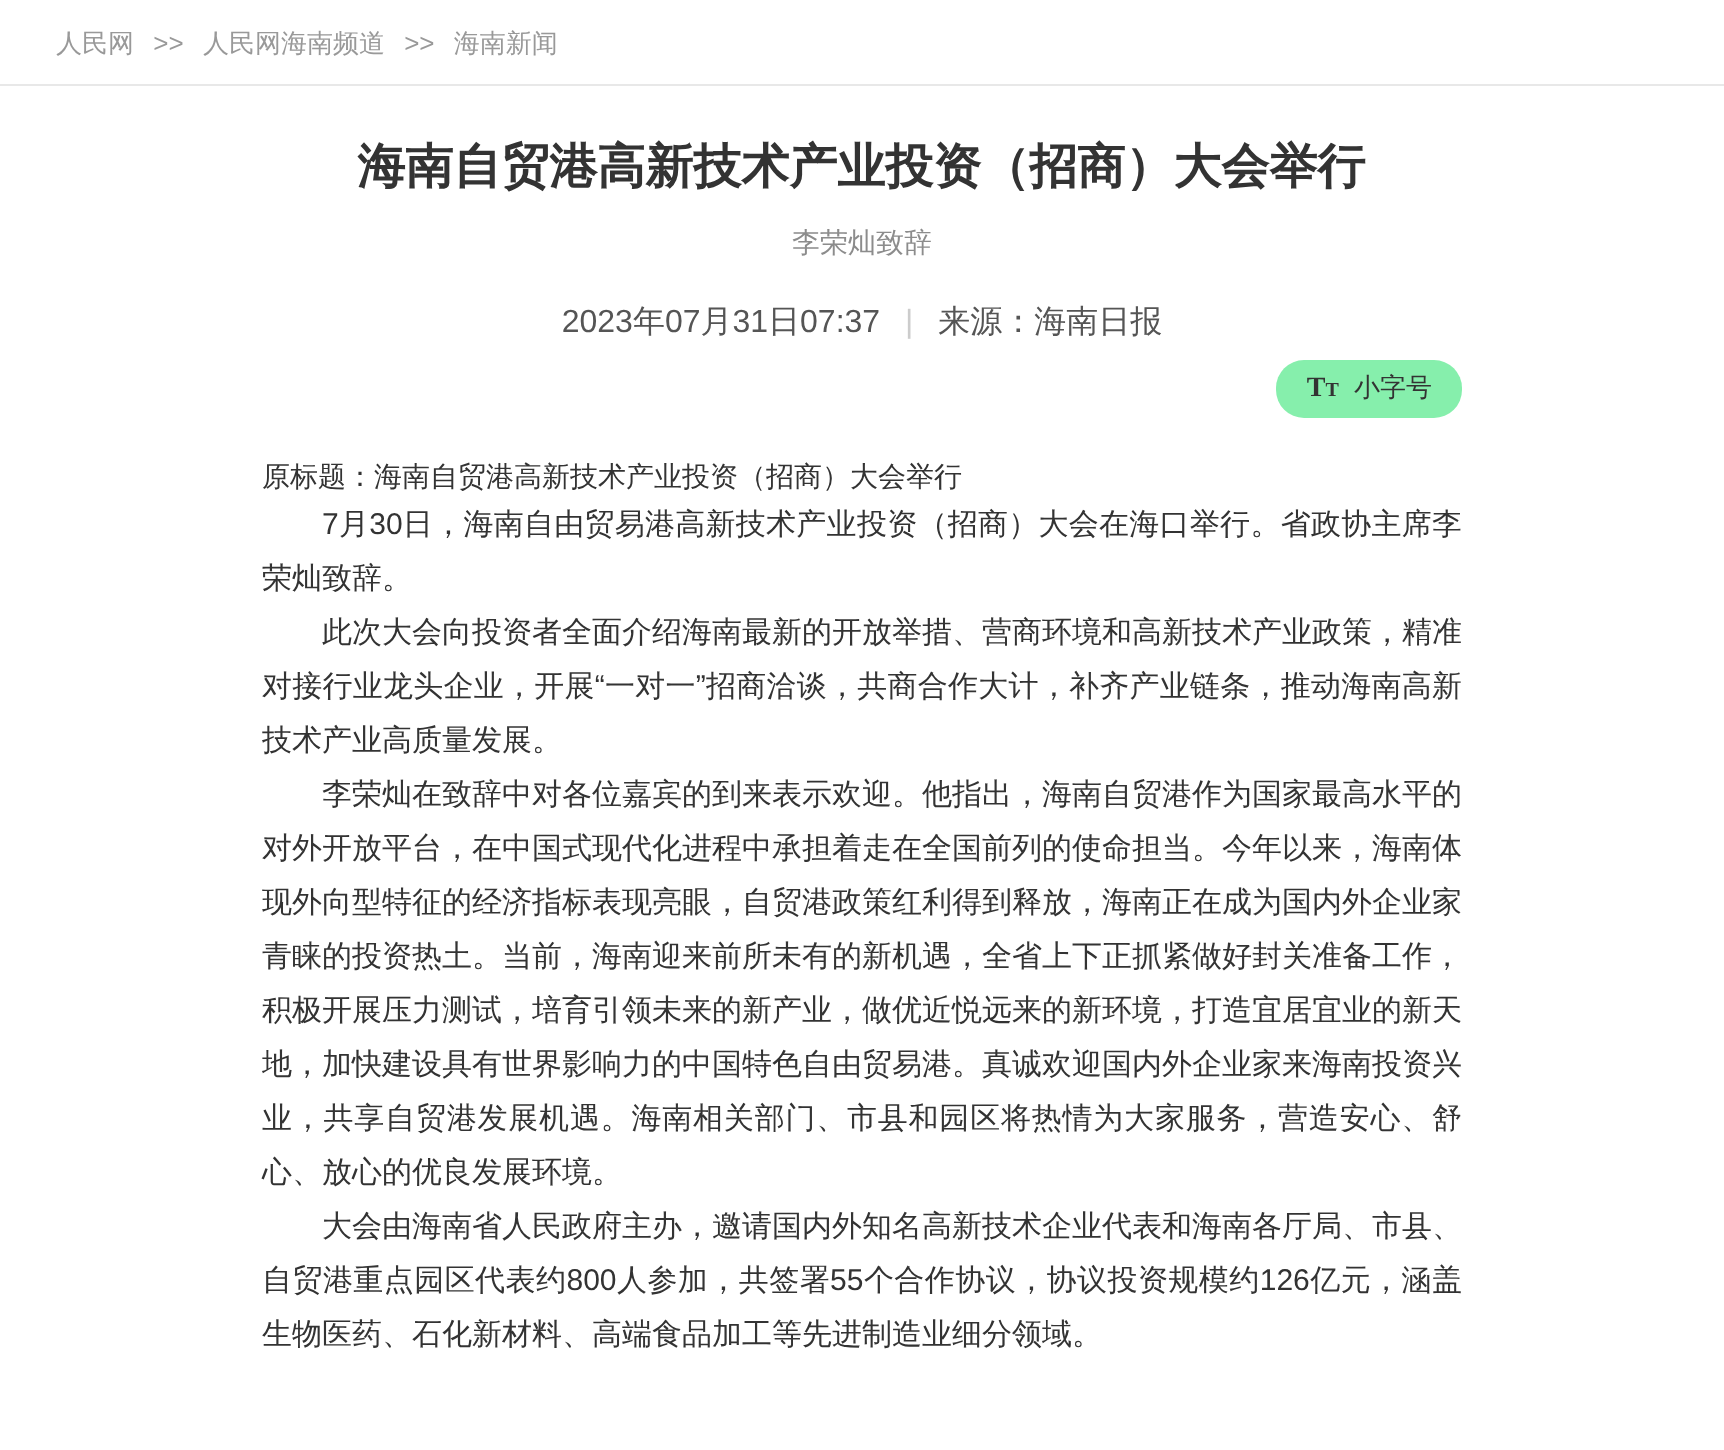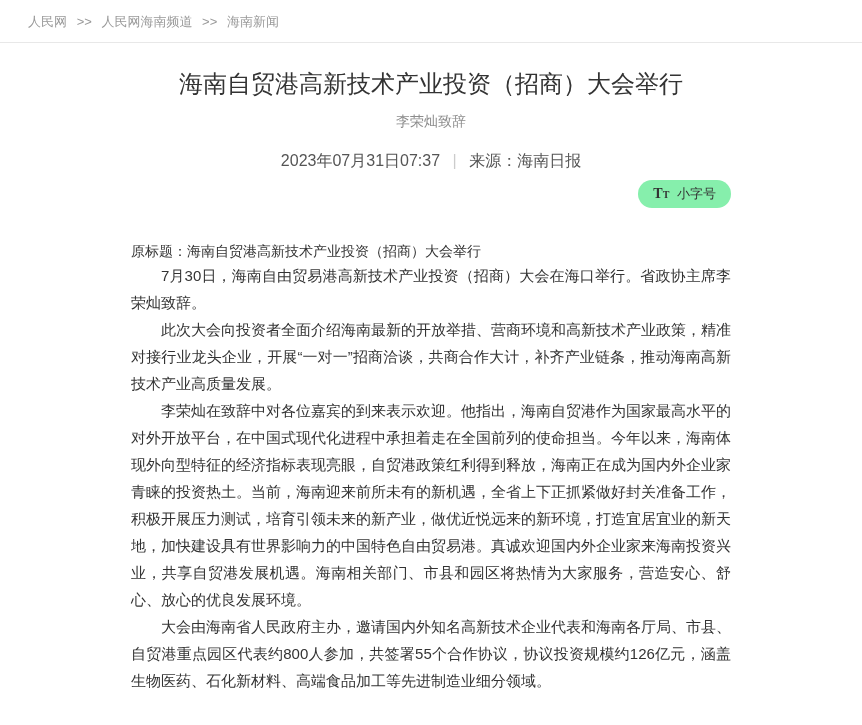--- a/index.html
+++ b/index.html
@@ -37,21 +37,21 @@
   
   .content {
     width: 600px;
     margin: 0 auto;
   }
   .article-title {
     margin-top: 25px;
     text-align: center;
     font-size: 24px;
     line-height: 32px;
-    font-weight: 400;
+    font-weight: 700;
     color: #333333;
   }
   .article-subtitle {
     margin-top: 13px;
     text-align: center;
     font-size: 14px;
     color: #8c8c8c;
   }
   .article-meta {
     margin-top: 20px;
@@ -84,21 +84,21 @@
     font-size: 14px;
     font-weight: 700;
   }
   .font-size-btn .t-small {
     font-family: "Liberation Serif", "DejaVu Serif", serif;
     font-size: 10px;
     font-weight: 700;
   }
   .font-size-btn .btn-label { margin-left: 4px; }
   .orig-title {
-    margin-top: 32px;
+    margin-top: 18px;
     font-size: 14px;
     color: #333333;
     line-height: 22px;
   }
   .body-para {
     font-size: 15px;
     line-height: 27px;
     color: #333333;
     text-indent: 2em;
     text-align: justify;

